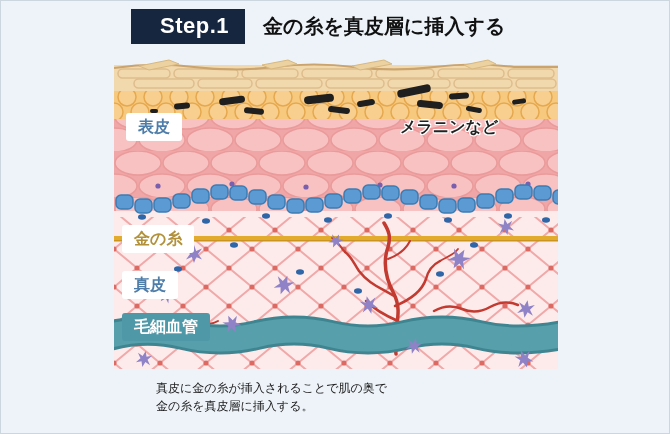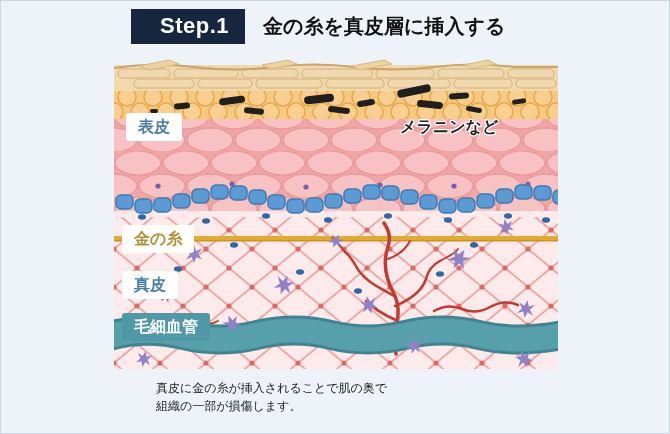--- a/index.html
+++ b/index.html
@@ -237,16 +237,16 @@
 
     <div class="label label-epidermis">表皮</div>
     <div class="label-melanin">メラニンなど</div>
     <div class="label label-dermis">真皮</div>
     <div class="label label-gold">金の糸</div>
     <div class="label label-capillary">毛細血管</div>
   </div>
 
   <div class="caption">
     <div>真皮に金の糸が挿入されることで肌の奥で</div>
-    <div>組織の一部が損傷します。</div>
+    <div>金の糸を真皮層に挿入する。</div>
   </div>
 
 </div>
 
 </body></html>

